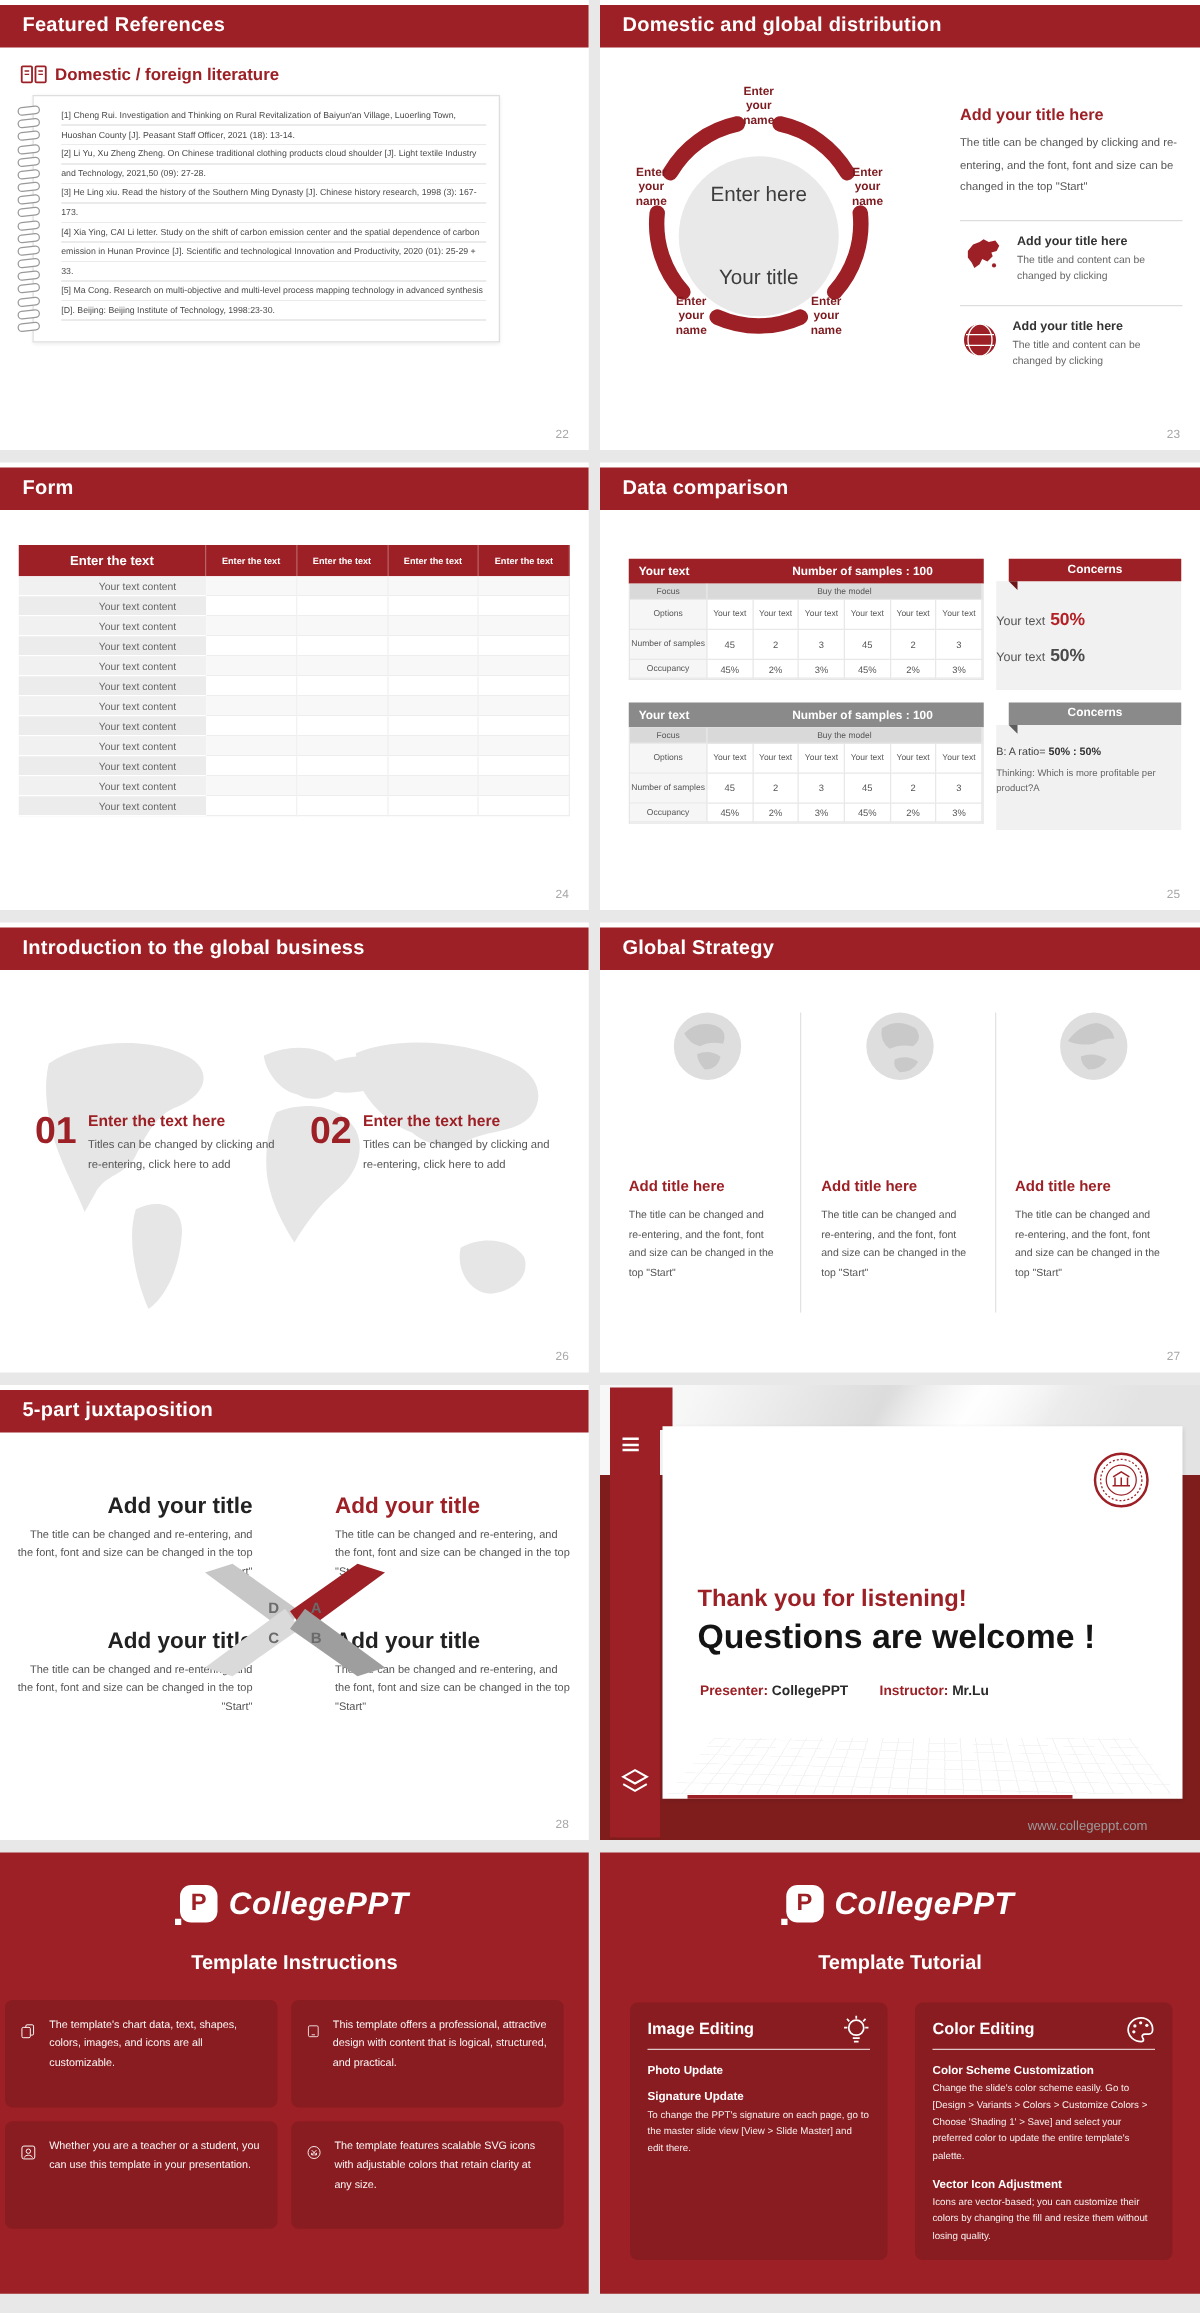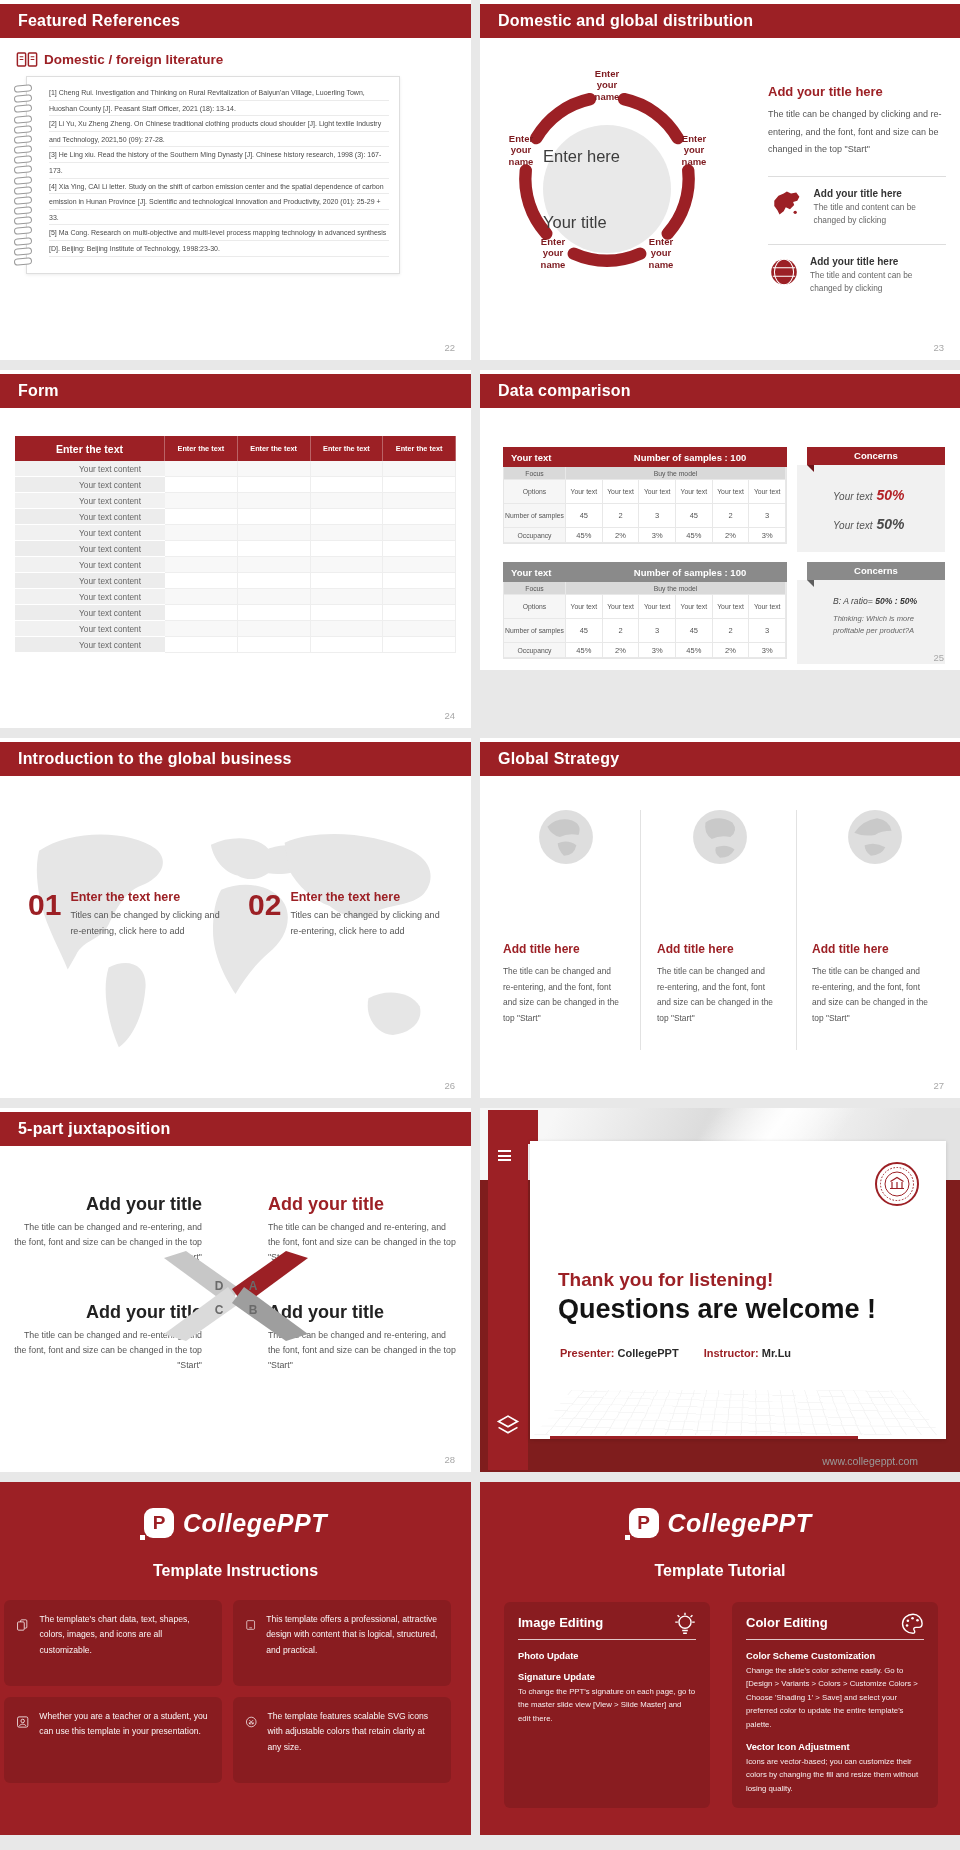--- a/index.html
+++ b/index.html
@@ -20,21 +20,21 @@
   .rings{position:absolute;left:-13px;top:8px;bottom:8px;display:flex;flex-direction:column;justify-content:space-between;}
   .rings i{display:block;width:18px;height:7px;border:1.5px solid #999;border-radius:4px;background:#fff;transform:rotate(-6deg);}
   .refs{position:absolute;left:22px;right:10px;top:8px;bottom:4px;font-size:7px;line-height:15.6px;color:#4a4a4a;
         background:repeating-linear-gradient(to bottom,transparent 0 14.6px,#ebebeb 14.6px 15.6px);}
   .refs p{margin:0;}
 
   
   .ringwrap{position:absolute;left:22px;top:70px;width:210px;height:250px;}
   .ringwrap svg{position:absolute;left:10px;top:14px;}
   .cen{position:absolute;left:41px;top:55px;width:128px;height:128px;border-radius:50%;background:#e9e9e9;
-       display:flex;flex-direction:column;align-items:flex-start;justify-content:center;
+       display:flex;flex-direction:column;align-items:center;justify-content:center;
        font-size:16.5px;color:#3d3d3d;line-height:1.35;gap:43px;}
   .lab{position:absolute;width:38px;text-align:center;font-weight:700;font-size:9.5px;line-height:1.2;color:#7d1a1f;}
   .lab.p0{left:86px;top:-2px;} .lab.p1{left:0px;top:63px;} .lab.p2{left:173px;top:63px;}
   .lab.p3{left:32px;top:166px;} .lab.p4{left:140px;top:166px;}
   .s23t{position:absolute;left:288px;top:84px;font-size:13px;font-weight:700;color:var(--red);}
   .s23b{position:absolute;left:288px;top:106px;width:178px;font-size:9px;line-height:1.95;color:#555;}
   .s23hr{position:absolute;left:288px;width:178px;border-top:1px solid #ddd;}
   .s23item{position:absolute;left:288px;width:178px;display:flex;gap:10px;}
   .s23item .txt{width:134px;}
   .s23item h4{font-size:10px;color:#333;margin-bottom:2px;}
@@ -63,21 +63,21 @@
   .dg .lb{background:#f6f6f6;}
   .dg .sp{grid-column:2/8;}
   .rF{height:13px;} .rO{height:24px;} .rN{height:24px;} .rP{height:15px;}
   .dg .num{font-size:7.5px;}
   .concern{position:absolute;width:148px;}
   .concern .hd{margin-left:10px;height:18px;color:#fff;font-size:9.5px;font-weight:700;text-align:center;line-height:18px;position:relative;}
   .concern.red .hd{background:var(--red);} .concern.grayc .hd{background:var(--grayh);}
   .concern .hd::after{content:"";position:absolute;left:-10px;top:0;border-top:18px solid inherit;}
   .concern.red .fold{position:absolute;left:10px;top:18px;border-top:7px solid var(--red-d);border-left:7px solid transparent;width:0;}
   .concern.grayc .fold{position:absolute;left:10px;top:18px;border-top:7px solid #5e5e5e;border-left:7px solid transparent;width:0;}
-  .concern .bd{background:#f1f1f1;margin-top:0;padding:16px 12px 12px 36px;min-height:84px;font-style:italic;}
+  .concern .bd{background:#f1f1f1;margin-top:0;padding:16px 12px 12px 0;min-height:84px;}
   .cline{font-size:10px;color:#555;line-height:2.1;}
   .cline .v{font-size:14px;font-weight:700;margin-left:4px;}
   .cline .v.redv{color:#b32126;} .cline .v.darkv{color:#4a4a4a;}
   .ratio{font-size:8.6px;color:#444;}
   .ratio b{color:#333;}
   .note{font-size:7.6px;color:#666;line-height:1.6;margin-top:7px;}
 
   
   .map{position:absolute;left:8px;top:76px;opacity:1;}
   .itm{position:absolute;top:152px;display:flex;gap:9px;}
@@ -333,21 +333,21 @@
           <span class="c"></span>
           <span class="c"></span>
           <span class="c"></span>
           <span class="c"></span>
         </div>
         </div>
     </div>
     <span class="pnum">24</span>
   </section>
 
-  <section class="slide" style="left:480px;top:370px;width:480px;height:300px">
+  <section class="slide" style="left:480px;top:370px;width:480px;height:358px">
     <div class="tbar"><span>Data comparison</span></div>
 
     <div class="dt red" style="left:23px;top:77px">
       <div class="hd">
           <span class="l">Your text</span>
           <span class="r">Number of samples : 100</span>
         </div>
       <div class="dg">
         <div class="shade rF">Focus</div>
         <div class="shade rF sp">Buy the model</div>

